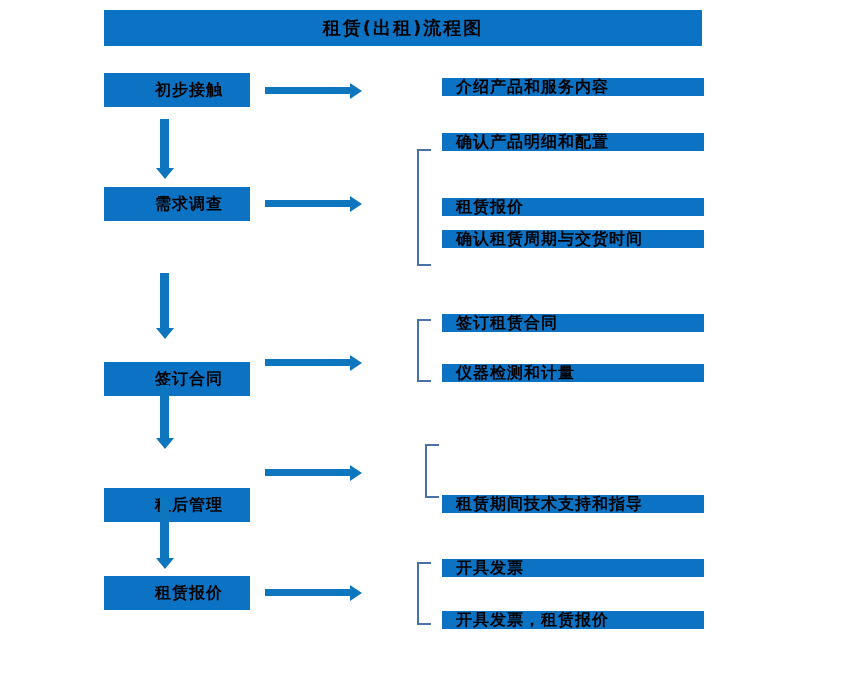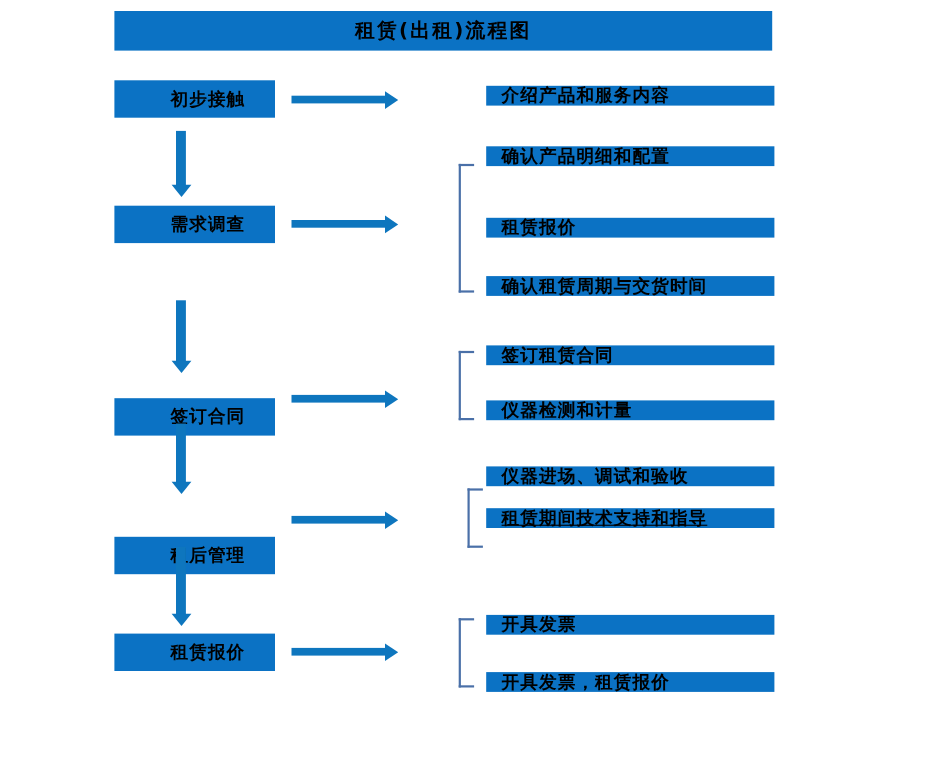--- a/index.html
+++ b/index.html
@@ -132,27 +132,26 @@
   <div class="bracket" style="left:417px; top:319px; height:63px;"></div>
   <div class="bracket" style="left:425px; top:444px; height:54px;"></div>
   <div class="bracket" style="left:417px; top:562px; height:63px;"></div>
 
   <div class="box detail-box" style="top:78px;">介绍产品和服务内容</div>
 
   <div class="box detail-box" style="top:133px;">确认产品明细和配置</div>
 
   <div class="box detail-box" style="top:198px;text-align:center;">租赁报价</div>
 
-  <div class="box detail-box" style="top:251px;">确认租赁周期与交货时间</div>
+  <div class="box detail-box" style="top:230px;">确认租赁周期与交货时间</div>
 
   <div class="box detail-box" style="top:314px;">签订租赁合同</div>
 
   <div class="box detail-box" style="top:364px;">仪器检测和计量</div>
 
-  <div class="box detail-box" style="top:424px;">仪器进场、调试和验收</div>
 
-  <div class="box detail-box" style="top:462px;text-decoration:underline;">租赁期间技术支持和指导</div>
+  <div class="box detail-box" style="top:495px;">租赁期间技术支持和指导</div>
 
   <div class="box detail-box" style="top:559px;">开具发票</div>
 
   <div class="box detail-box" style="top:611px;">开具发票，租赁报价</div>
 
 </div>
 
 </body></html>

